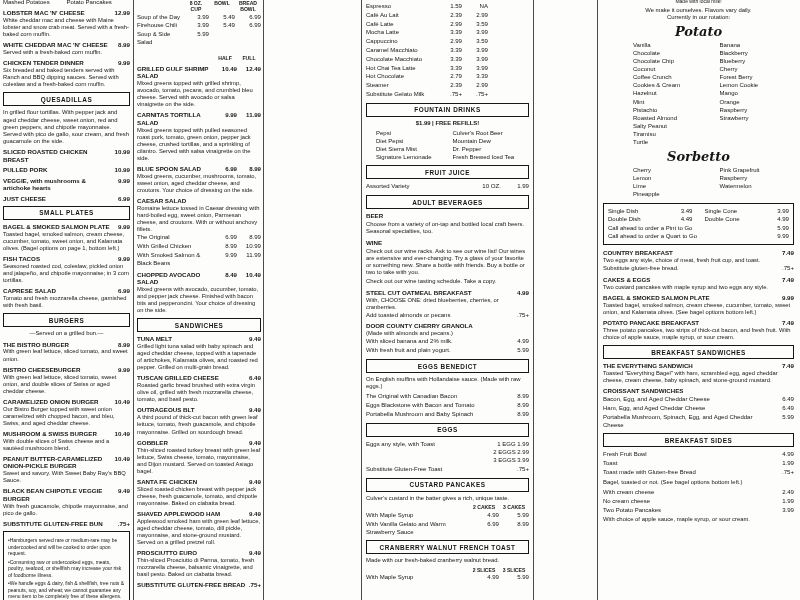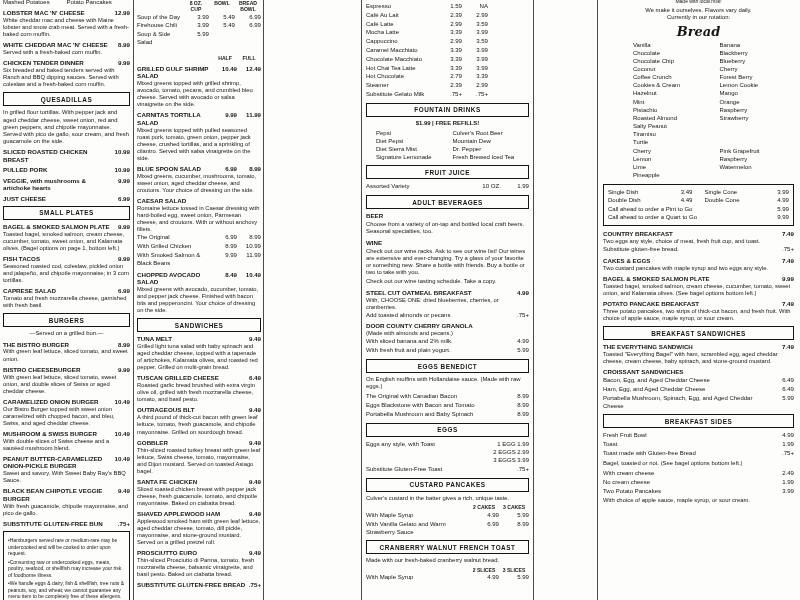--- a/index.html
+++ b/index.html
@@ -497,21 +497,21 @@
       <div class="prrow">
         <span class="prnm">With Maple Syrup</span>
         <span class="pcol plain" style="width: 30px;">4.99</span>
         <span class="pcol plain" style="width: 30px;">5.99</span>
       </div>
     </div>
     <div class="mcol" style="left: 603px; width: 191px; top: -4px;">
       <div class="note center tiny">Made with local milk!</div>
       <div class="note center">We make it ourselves. Flavors vary daily.
 Currently in our rotation:</div>
-      <div class="shdr">Bread</div>
+      <div class="shdr">Potato</div>
       <div class="twocol flav">
         <div class="crow">
           <span class="cl">Vanilla</span>
           <span class="cr">Banana</span>
         </div>
         <div class="crow">
           <span class="cl">Chocolate</span>
           <span class="cr">Blackberry</span>
         </div>
         <div class="crow">
@@ -552,20 +552,21 @@
         </div>
         <div class="crow">
           <span class="cl">Tiramisu</span>
           <span class="cr"></span>
         </div>
         <div class="crow">
           <span class="cl">Turtle</span>
           <span class="cr"></span>
         </div>
       </div>
+      <div class="shdr">Sorbetto</div>
       <div class="twocol flav">
         <div class="crow">
           <span class="cl">Cherry</span>
           <span class="cr">Pink Grapefruit</span>
         </div>
         <div class="crow">
           <span class="cl">Lemon</span>
           <span class="cr">Raspberry</span>
         </div>
         <div class="crow">

